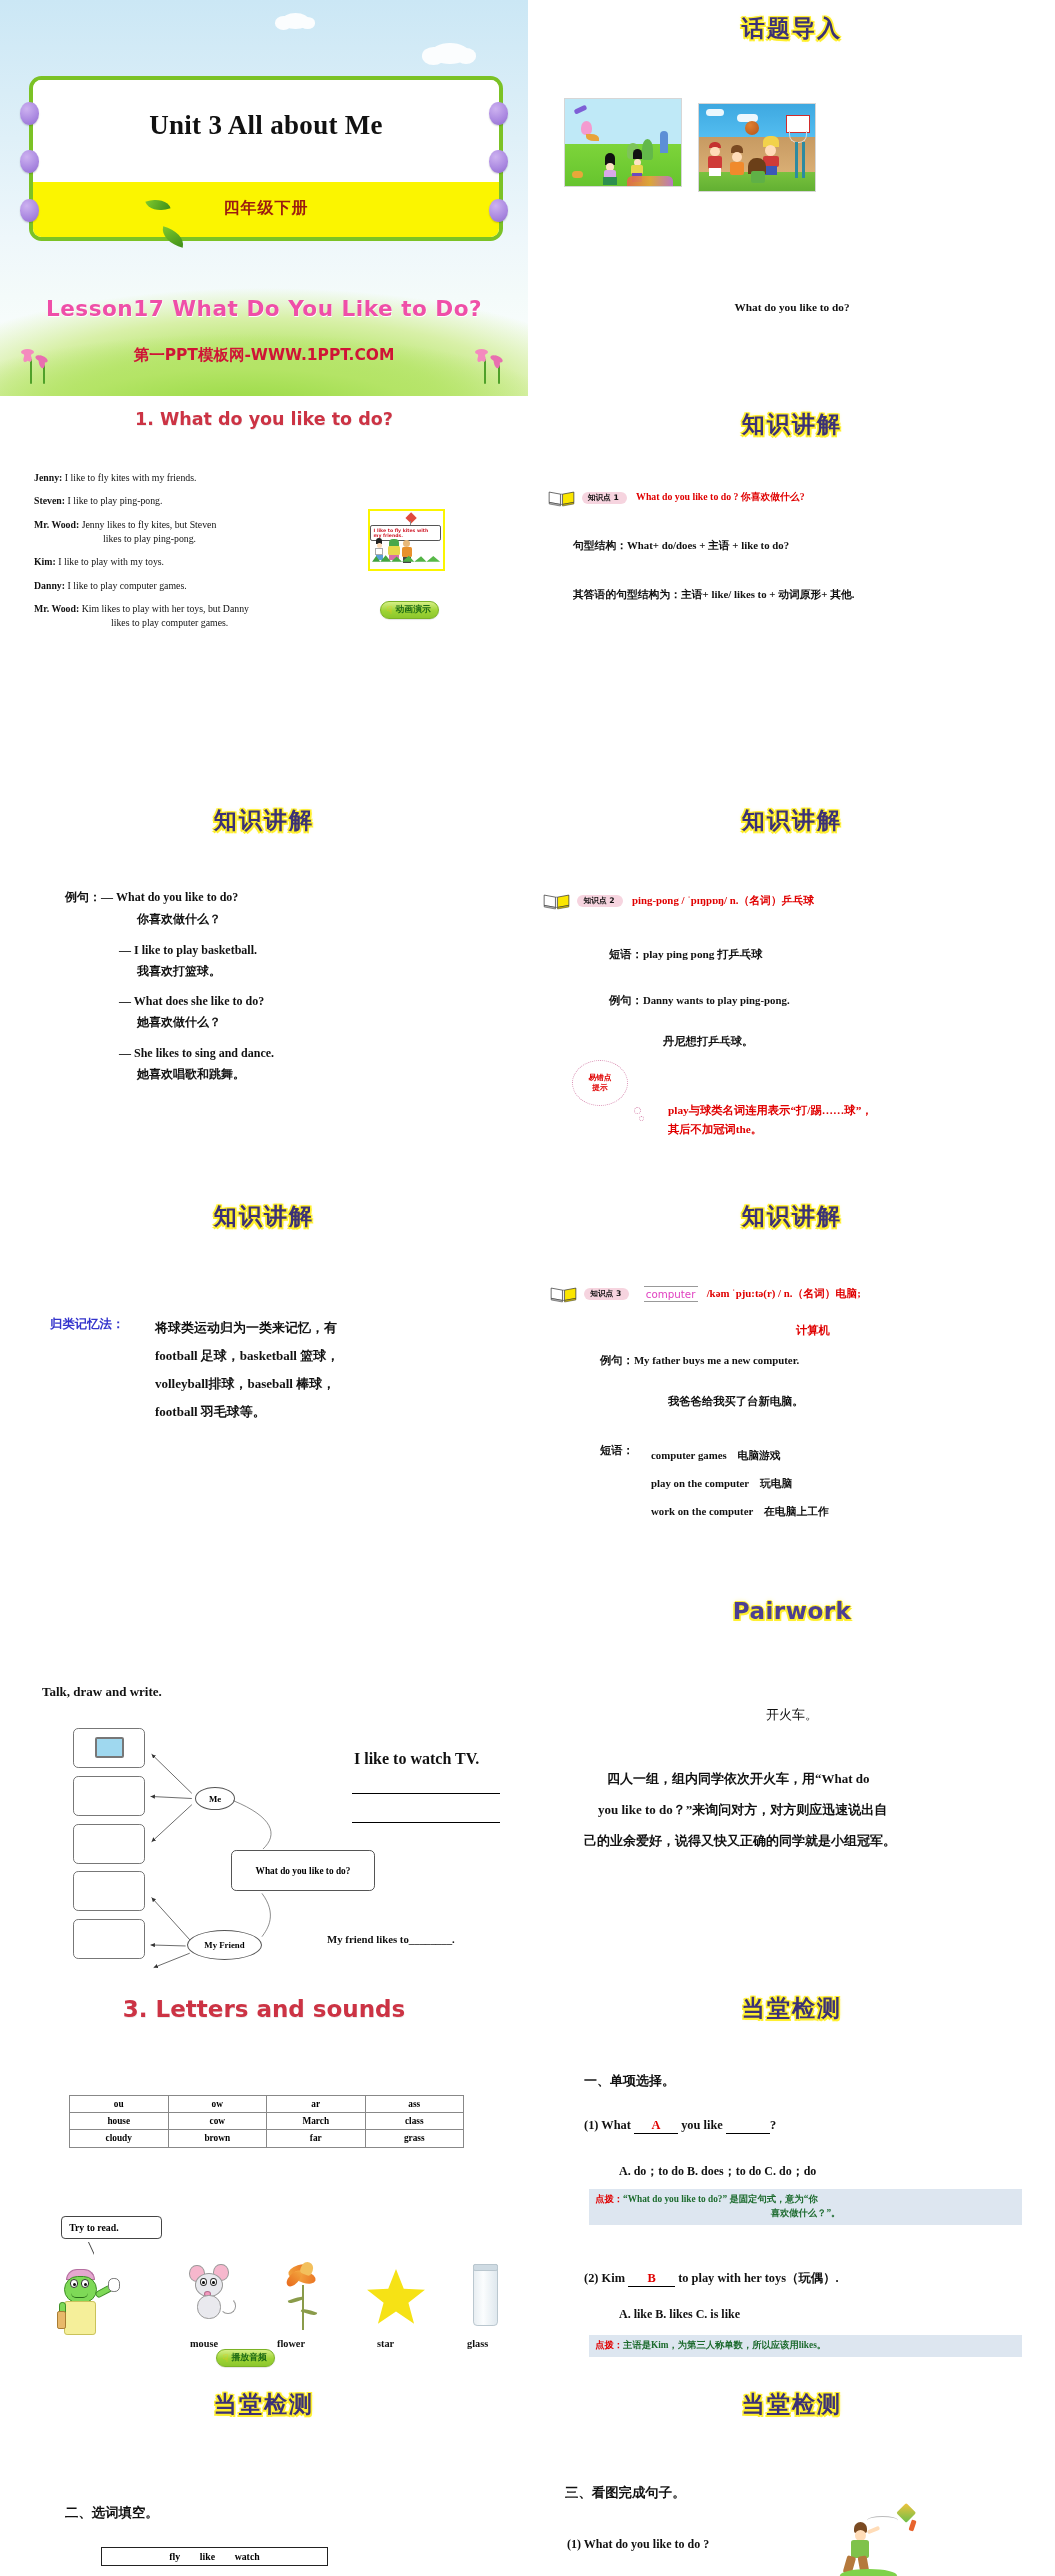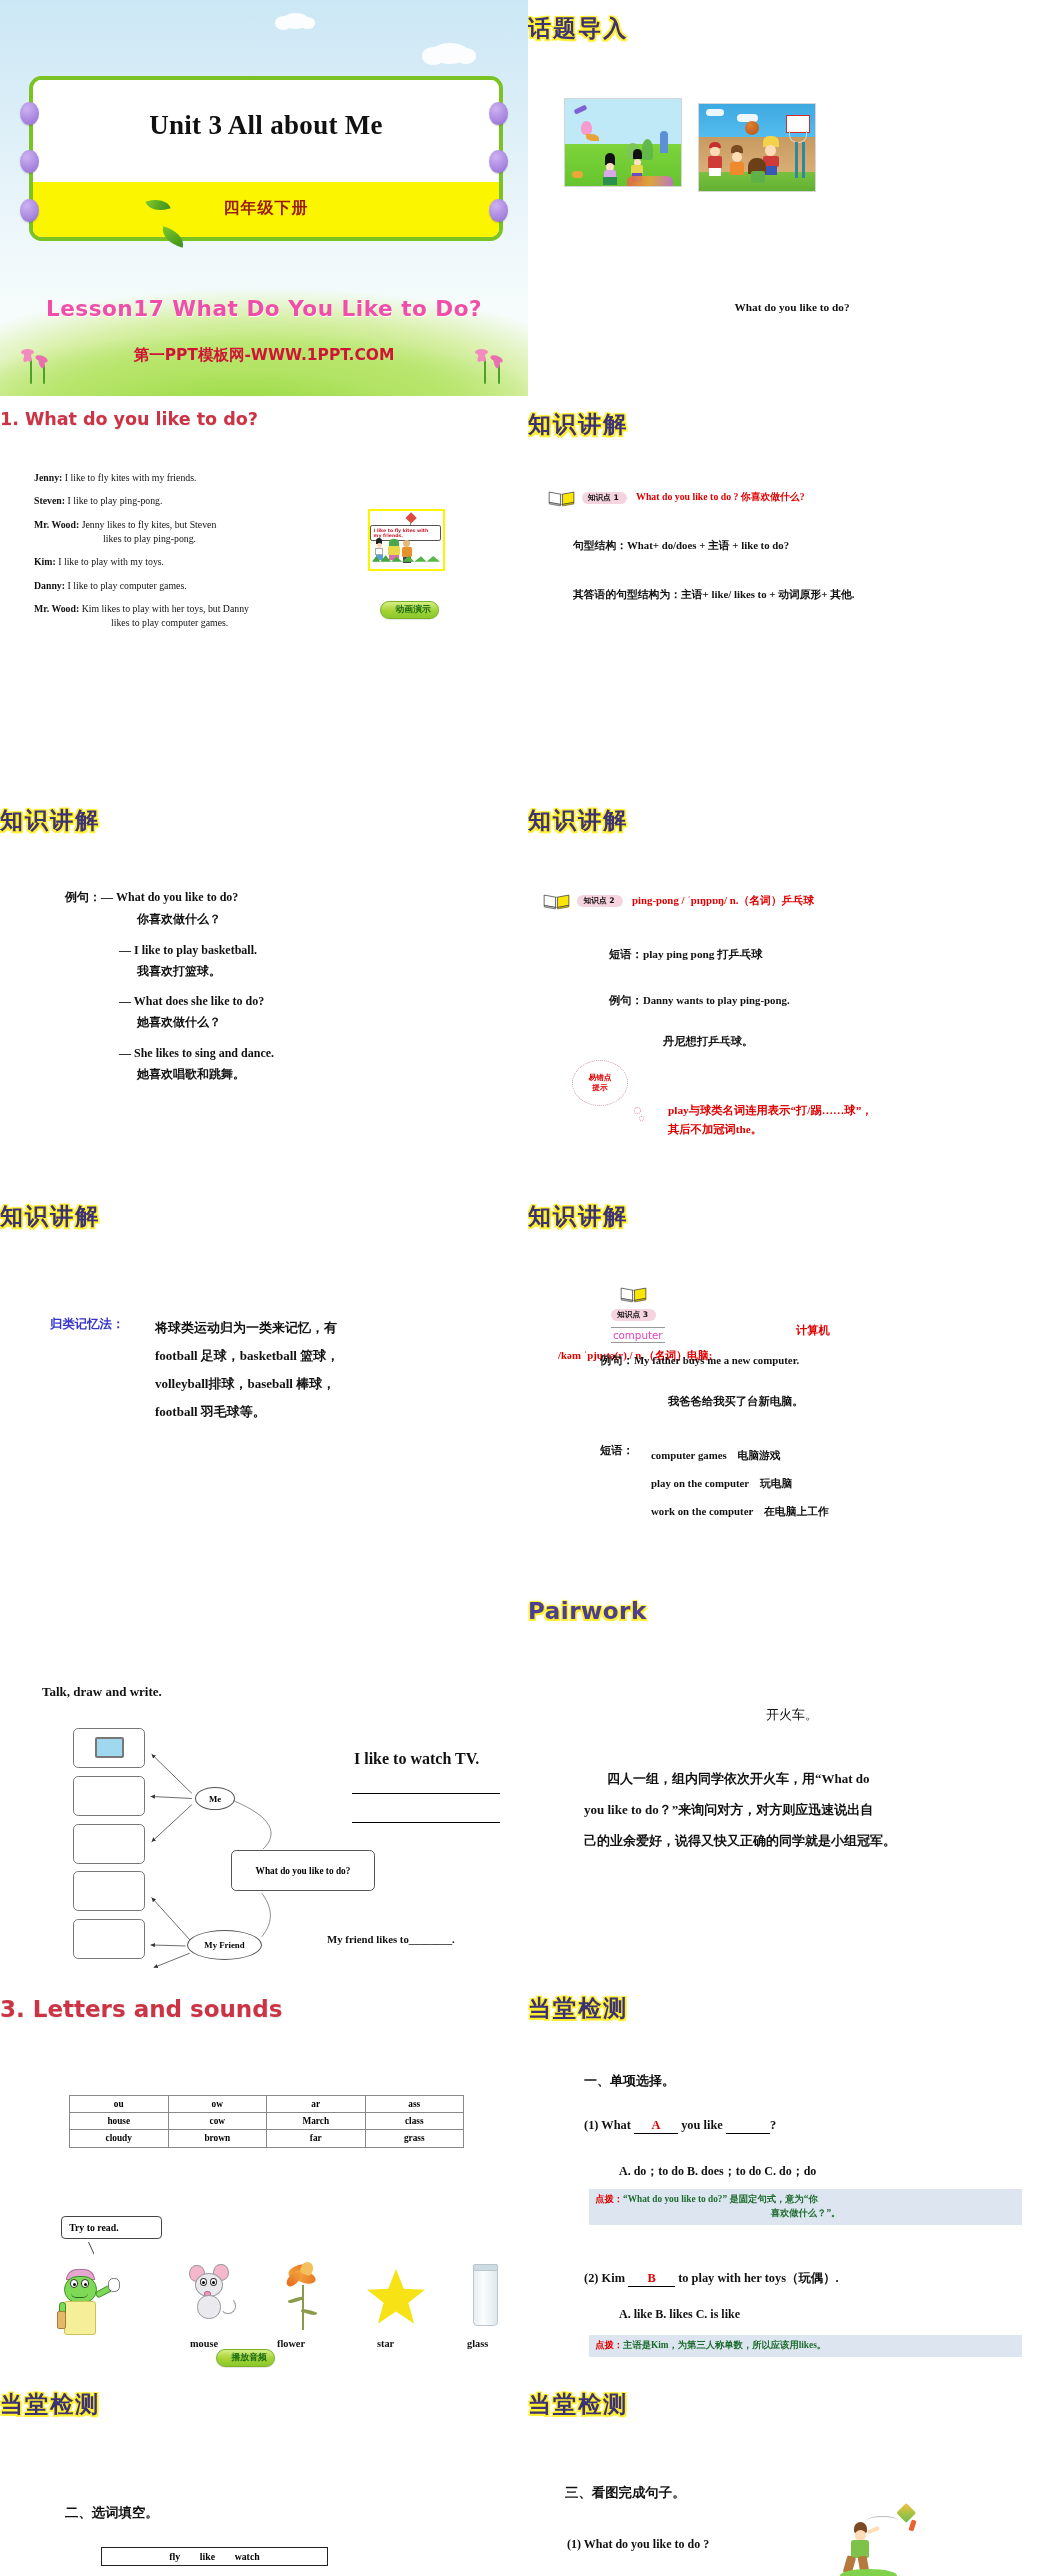--- a/index.html
+++ b/index.html
@@ -82,21 +82,21 @@
     font-family:"DejaVu Sans", sans-serif; font-weight:bold;
     font-size:15.5px; color:#cf1436;
   }
   .flowers { position:absolute; bottom:11.3px; width:47px; height:43px; }
   .fl-left { left: 14.4px; } .fl-right { right: 14.4px; }
   .petal { position:absolute; width:13.4px; height:6.2px; background:#f48bbe; border-radius:50%; }
   .stem  { position:absolute; width:2.1px; background:#4fa12a; border-radius:1px; }
 
   
   .h-title {
-    position:absolute; left:0; right:0; 
+    position:absolute; left:0; right:0; text-align:center;
     font-family:"DejaVu Sans", sans-serif; font-weight:bold;
     letter-spacing: 2.1px;
   }
   
   .h-cn {
     top: 13.4px; font-size: 23px; color:#3b3176;
     text-shadow:
       1px 0 0 #ffef2e, -1px 0 0 #ffef2e, 0 1px 0 #ffef2e, 0 -1px 0 #ffef2e,
       1.5px 1.5px 0 #ffef2e, -1.5px 1.5px 0 #ffef2e, 1.5px -1.5px 0 #ffef2e, -1.5px -1.5px 0 #ffef2e,
       0 0 4.6px #fff38a;
@@ -460,21 +460,21 @@
       <div class="body-txt bold" style="font-size:13px; line-height:2.15;">将球类运动归为一类来记忆，有</div>
       <div class="body-txt bold" style="font-size:13px; line-height:2.15;">football 足球，basketball 篮球，</div>
       <div class="body-txt bold" style="font-size:13px; line-height:2.15;">volleyball排球，baseball 棒球，</div>
       <div class="body-txt bold" style="font-size:13px; line-height:2.15;">football 羽毛球等。</div>
     </div>
   </div>
 
   <div class="slide">
     <div class="h-title h-cn">知识讲解</div>
 
-    <div class="kp" style="left:27px; top:97px;flex-direction:column;">
+    <div class="kp" style="left:21px; top:97px;">
       <span class="kp-book">
         <svg width="29" height="17.5" viewBox="0 0 56 34">
           <path d="M4 6 L26 10 L26 30 L4 26 Z" fill="#ffffff" stroke="#333" stroke-width="1.4"></path>
           <path d="M52 6 L30 10 L30 30 L52 26 Z" fill="#fbe600" stroke="#333" stroke-width="1.4"></path>
           <path d="M4 26 L26 30 L26 33 L4 29 Z" fill="#bdbdbd" stroke="#333" stroke-width="1"></path>
           <path d="M52 26 L30 30 L30 33 L52 29 Z" fill="#d8c200" stroke="#333" stroke-width="1"></path>
           <path d="M26 10 L30 10 L30 30 L26 30 Z" fill="#eee" stroke="#333" stroke-width="1"></path>
         </svg>
       </span>
       <span class="kp-pill">
@@ -541,21 +541,21 @@
     <div class="wline" style="left:352px; top:238px; width:148px;"></div>
 
     <div class="body-txt bold" style="position:absolute; left:327px; top:349px; font-size:10.8px;font-family:Liberation Serif, serif;">My friend likes to________.</div>
   </div>
 
   <div class="slide">
     <div class="h-title h-pair">Pairwork</div>
     <div class="body-txt" style="position:absolute; left:0; right:0; top:122px; text-align:center; font-size:13px;">开火车。</div>
     <div style="position:absolute; left:56px; top:179px; width:433px;">
       <div class="body-txt bold" style="font-size:13px; line-height:2.4; text-indent:23px;">四人一组，组内同学依次开火车，用“What do</div>
-      <div class="body-txt bold" style="font-size:13px; line-height:2.4;">you like to do？”来询问对方，对方则应迅速说出自</div>
+      <div class="body-txt bold" style="font-size:13px; line-height:2.4;margin-left:14px;">you like to do？”来询问对方，对方则应迅速说出自</div>
       <div class="body-txt bold" style="font-size:13px; line-height:2.4;">己的业余爱好，说得又快又正确的同学就是小组冠军。</div>
     </div>
   </div>
 
   <div class="slide">
     <div class="h-title h-red" style="top:15.5px; font-size:23px;">3. Letters and sounds</div>
 
     <table class="sounds" style="left:69px; top:115px; width:395px;">
       <tbody>
           <tr>

